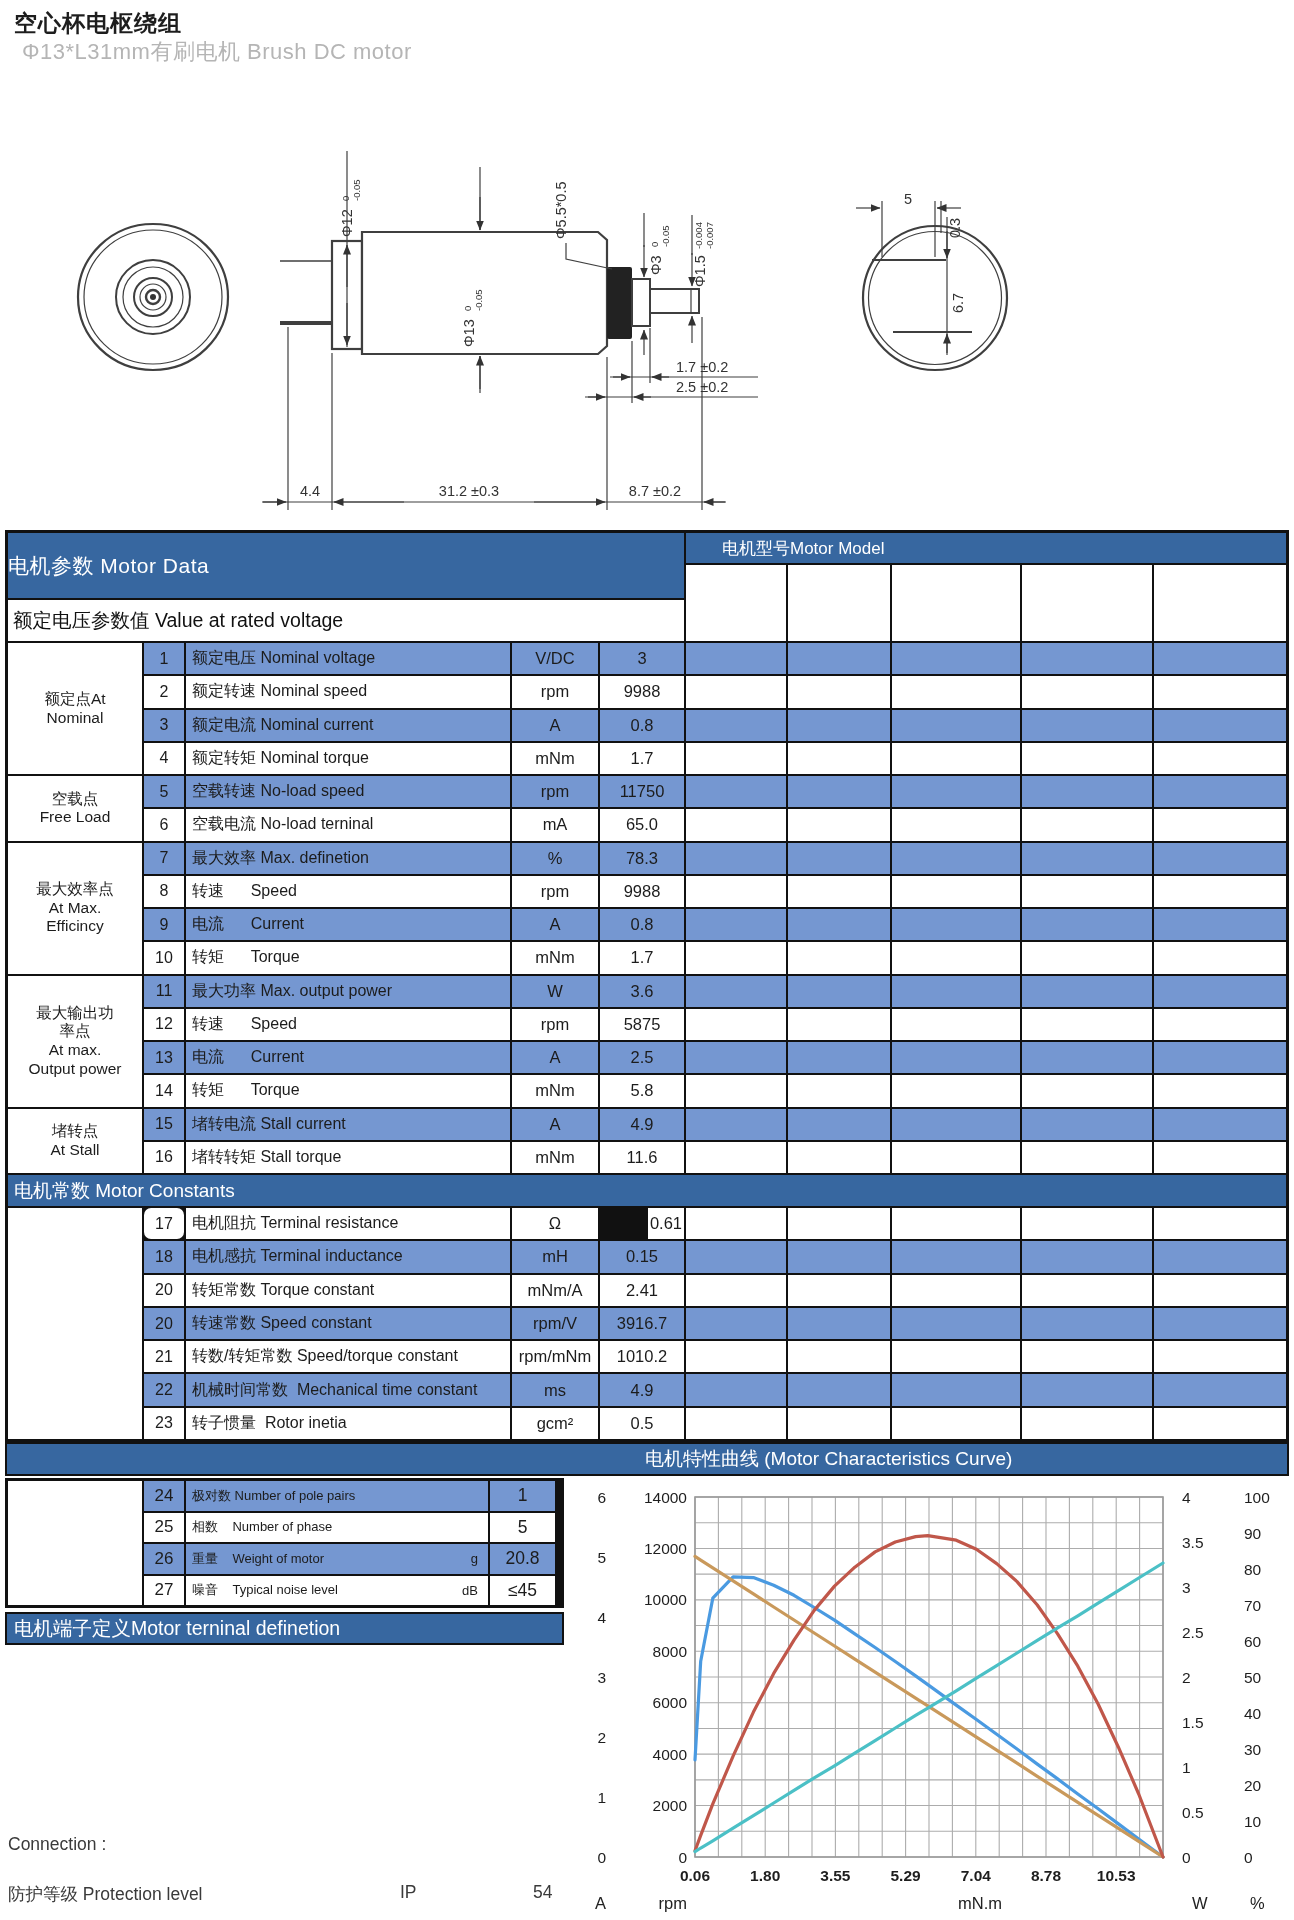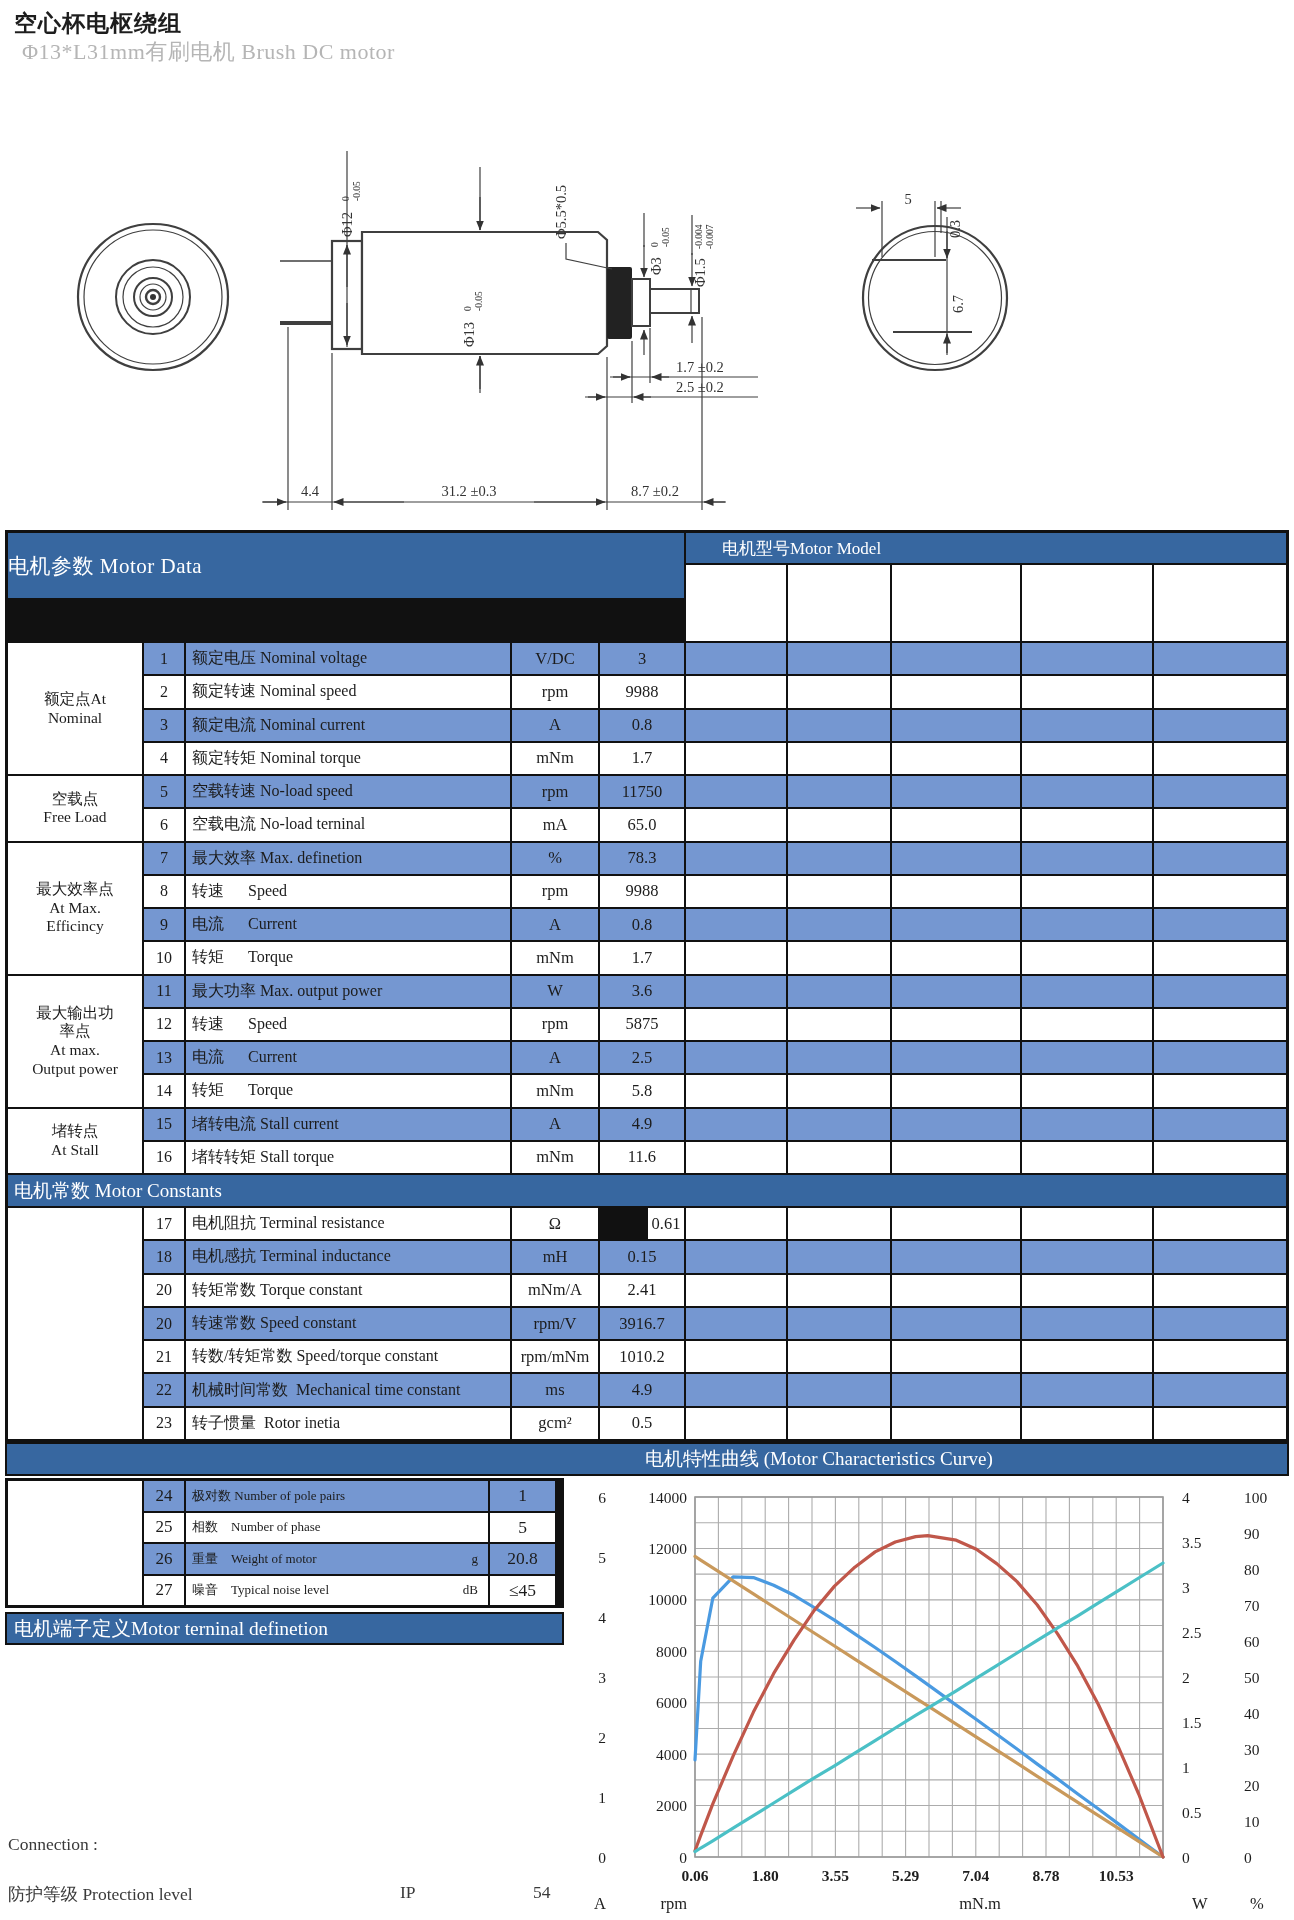--- a/index.html
+++ b/index.html
@@ -1,17 +1,17 @@
 <!DOCTYPE html>
 <html><head>
 <meta charset="utf-8">
 <style>
   html,body{margin:0;padding:0;background:#fff;}
   .page{position:relative;width:1294px;height:1920px;background:#fff;overflow:hidden;
-        font-family:Liberation Serif, serif;color:#1c1c1c;}
+        font-family:Liberation Sans, sans-serif;color:#1c1c1c;}
   .abs{position:absolute;}
   .title{left:14px;top:8px;font-size:23px;font-weight:bold;letter-spacing:1px;color:#1d1d1d;}
   .subtitle{left:22px;top:37px;font-size:22px;color:#b5b5b5;letter-spacing:0.5px;}
 
   
   #main-table{position:absolute;left:5px;top:530px;width:1284px;box-sizing:border-box;
     background:#111;display:grid;padding:3px;gap:2px;
     grid-template-columns:134px 40px 324px 86px 84px 100px 102px 128px 130px 132px;
     grid-template-rows:30px 33px 41px repeat(16,31.25px) 31px repeat(7,31.3px);}
   #extra-table{position:absolute;left:5px;top:1478px;width:559px;box-sizing:border-box;
@@ -176,20 +176,21 @@
   </svg>
 
   <div id="main-table">
     <div class="c dark hdr-main" style="grid-row:1/3;grid-column:1/6">电机参数 Motor Data</div>
     <div class="c dark hdr-model" style="grid-row:1;grid-column:6/11">电机型号Motor Model</div>
     <div class="c" style="grid-row:2/4;grid-column:6"></div>
     <div class="c" style="grid-row:2/4;grid-column:7"></div>
     <div class="c" style="grid-row:2/4;grid-column:8"></div>
     <div class="c" style="grid-row:2/4;grid-column:9"></div>
     <div class="c" style="grid-row:2/4;grid-column:10"></div>
+    <div class="c hdr-rated" style="grid-row:3;grid-column:1/6">额定电压参数值 Value at rated voltage</div>
     <div class="c dark banner-cell" style="grid-row:20;grid-column:1/11">电机常数 Motor Constants</div>
   <div class="c grp" style="grid-area: 4 / 1 / 8;">
         <div>额定点At</div>
         <div>Nominal</div>
       </div>
       <div class="c grp" style="grid-area: 8 / 1 / 10;">
         <div>空载点</div>
         <div>Free Load</div>
       </div>
       <div class="c grp" style="grid-area: 10 / 1 / 14;">
@@ -345,21 +346,21 @@
       <div class="c blue" style="grid-area: 18 / 10;"></div>
       <div class="c ctr num " style="grid-area: 19 / 2;">16</div>
       <div class="c name " style="grid-area: 19 / 3;">堵转转矩 Stall torque</div>
       <div class="c ctr " style="grid-area: 19 / 4;">mNm</div>
       <div class="c ctr " style="grid-area: 19 / 5;">11.6</div>
       <div class="c" style="grid-area: 19 / 6;"></div>
       <div class="c" style="grid-area: 19 / 7;"></div>
       <div class="c" style="grid-area: 19 / 8;"></div>
       <div class="c" style="grid-area: 19 / 9;"></div>
       <div class="c" style="grid-area: 19 / 10;"></div>
-      <div class="c ctr num " style="grid-area: 21 / 2;">17</div>
+      <div class="c ctr num " style="grid-area: 21 / 2; border-radius: 7px;">17</div>
       <div class="c name " style="grid-area: 21 / 3;">电机阻抗 Terminal resistance</div>
       <div class="c ctr " style="grid-area: 21 / 4;">Ω</div>
       <div class="c ctr " style="grid-area: 21 / 5; margin-left: 48px;">0.61</div>
       <div class="c" style="grid-area: 21 / 6;"></div>
       <div class="c" style="grid-area: 21 / 7;"></div>
       <div class="c" style="grid-area: 21 / 8;"></div>
       <div class="c" style="grid-area: 21 / 9;"></div>
       <div class="c" style="grid-area: 21 / 10;"></div>
       <div class="c ctr num blue" style="grid-area: 22 / 2;">18</div>
       <div class="c name blue" style="grid-area: 22 / 3;">电机感抗 Terminal inductance</div>

